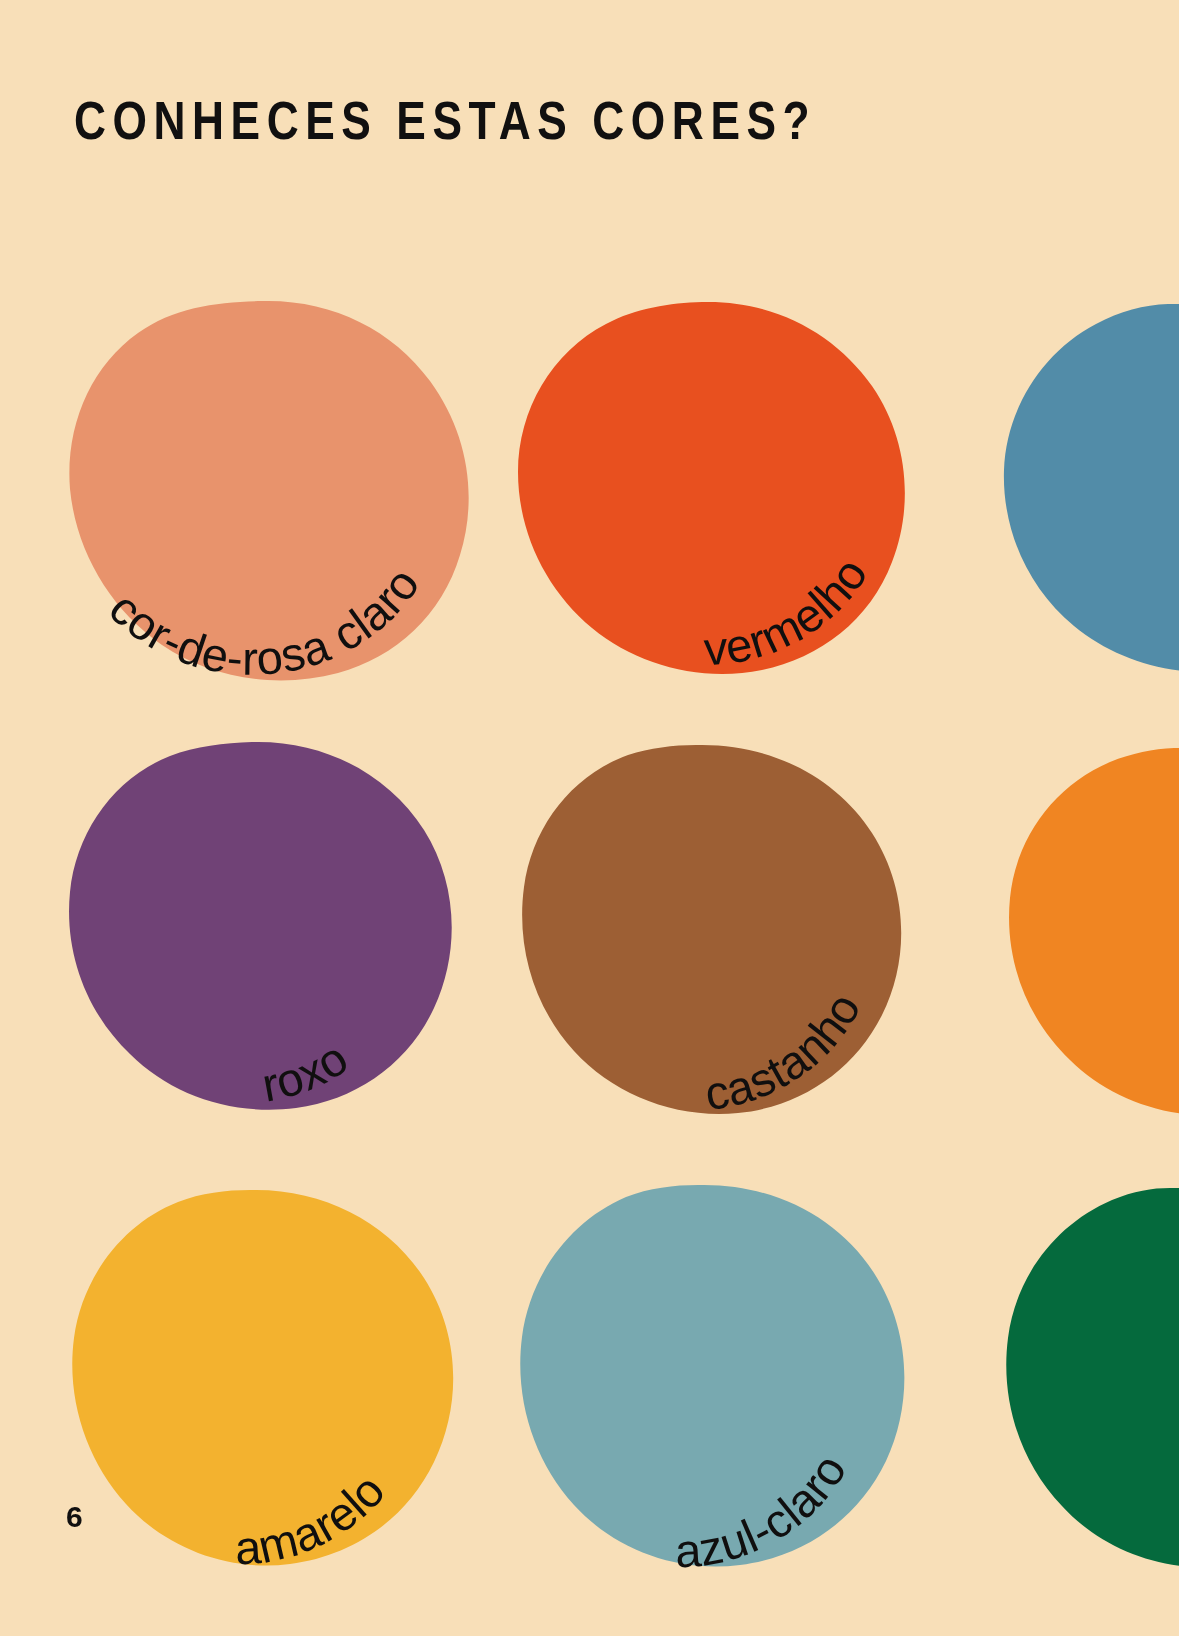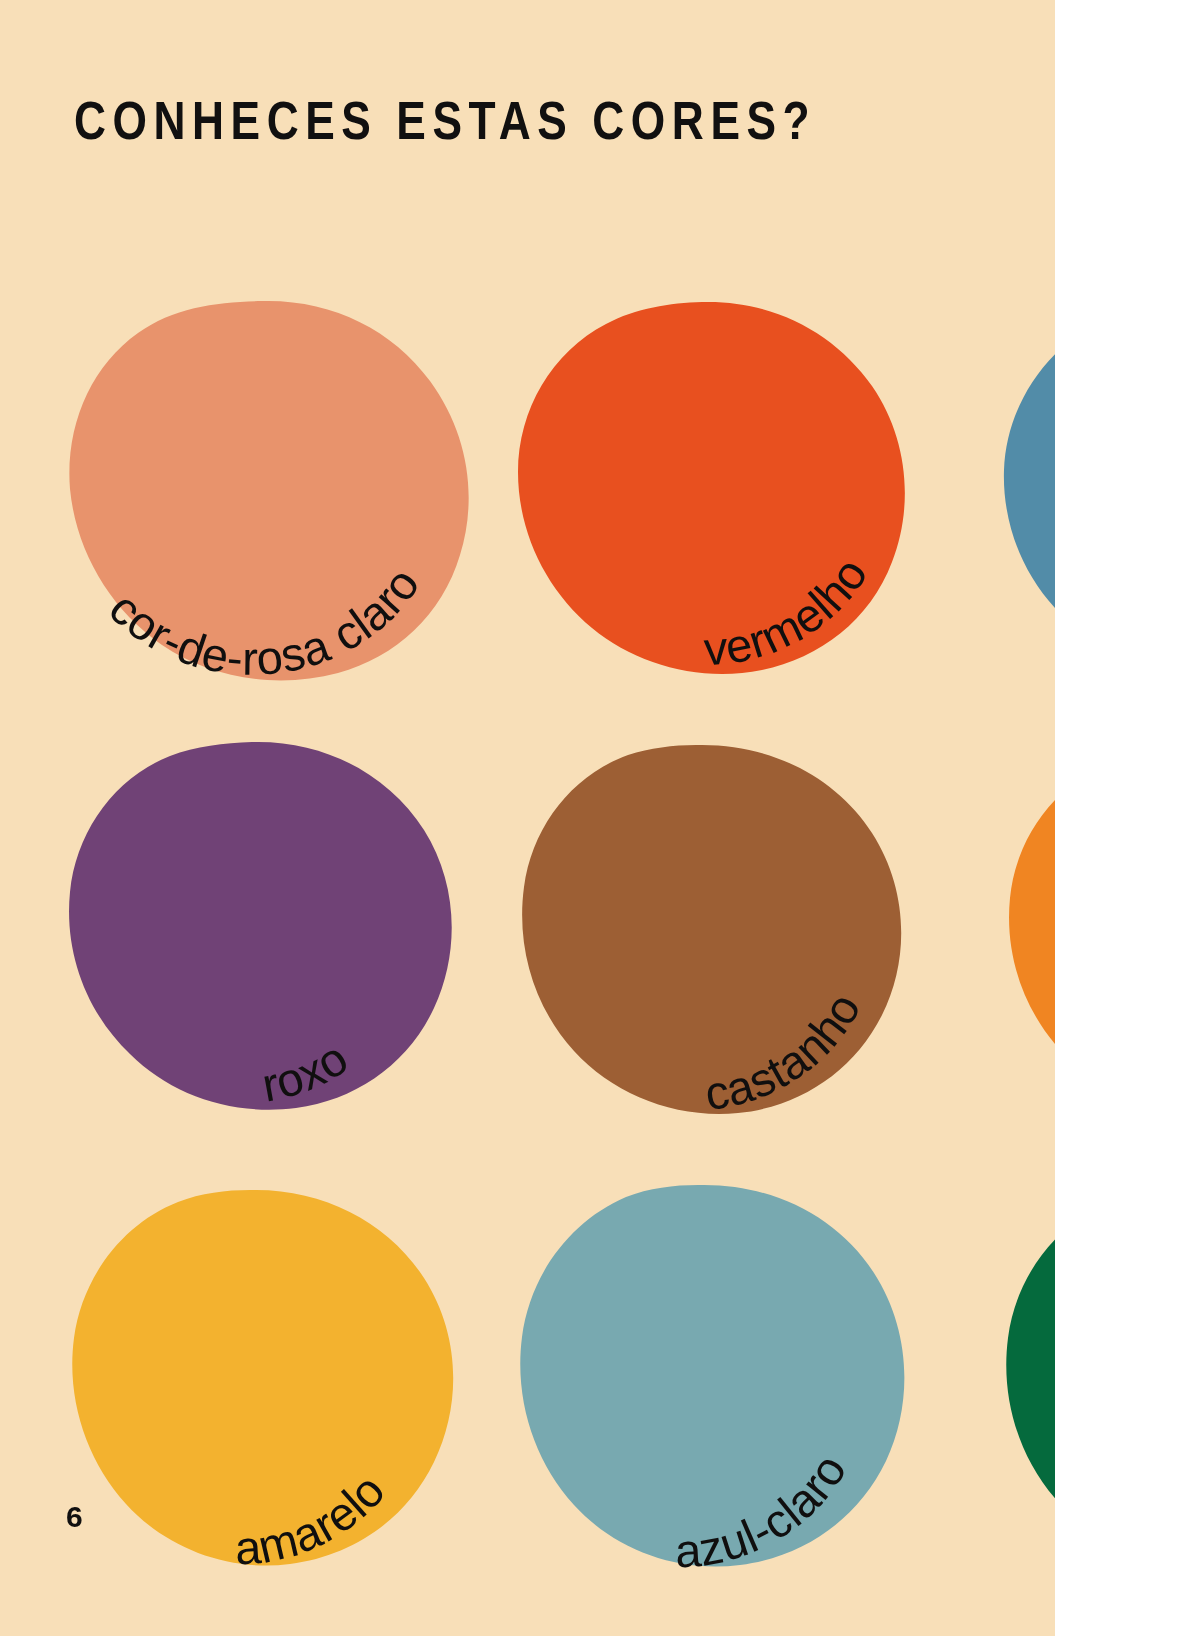--- a/index.html
+++ b/index.html
@@ -2,21 +2,21 @@
 <html><head>
 <meta charset="utf-8">
 <style>
   html, body {
     margin: 0;
     padding: 0;
     background: #ffffff;
   }
   #page {
     position: relative;
-    width: 1055px;
+    width: 1179px;
     height: 1636px;
     overflow: hidden;
     font-family: "Liberation Sans", sans-serif;
   }
   #page-bg {
     position: absolute;
     inset: 0;
     background: #f8dfb8;
   }
   .title {

